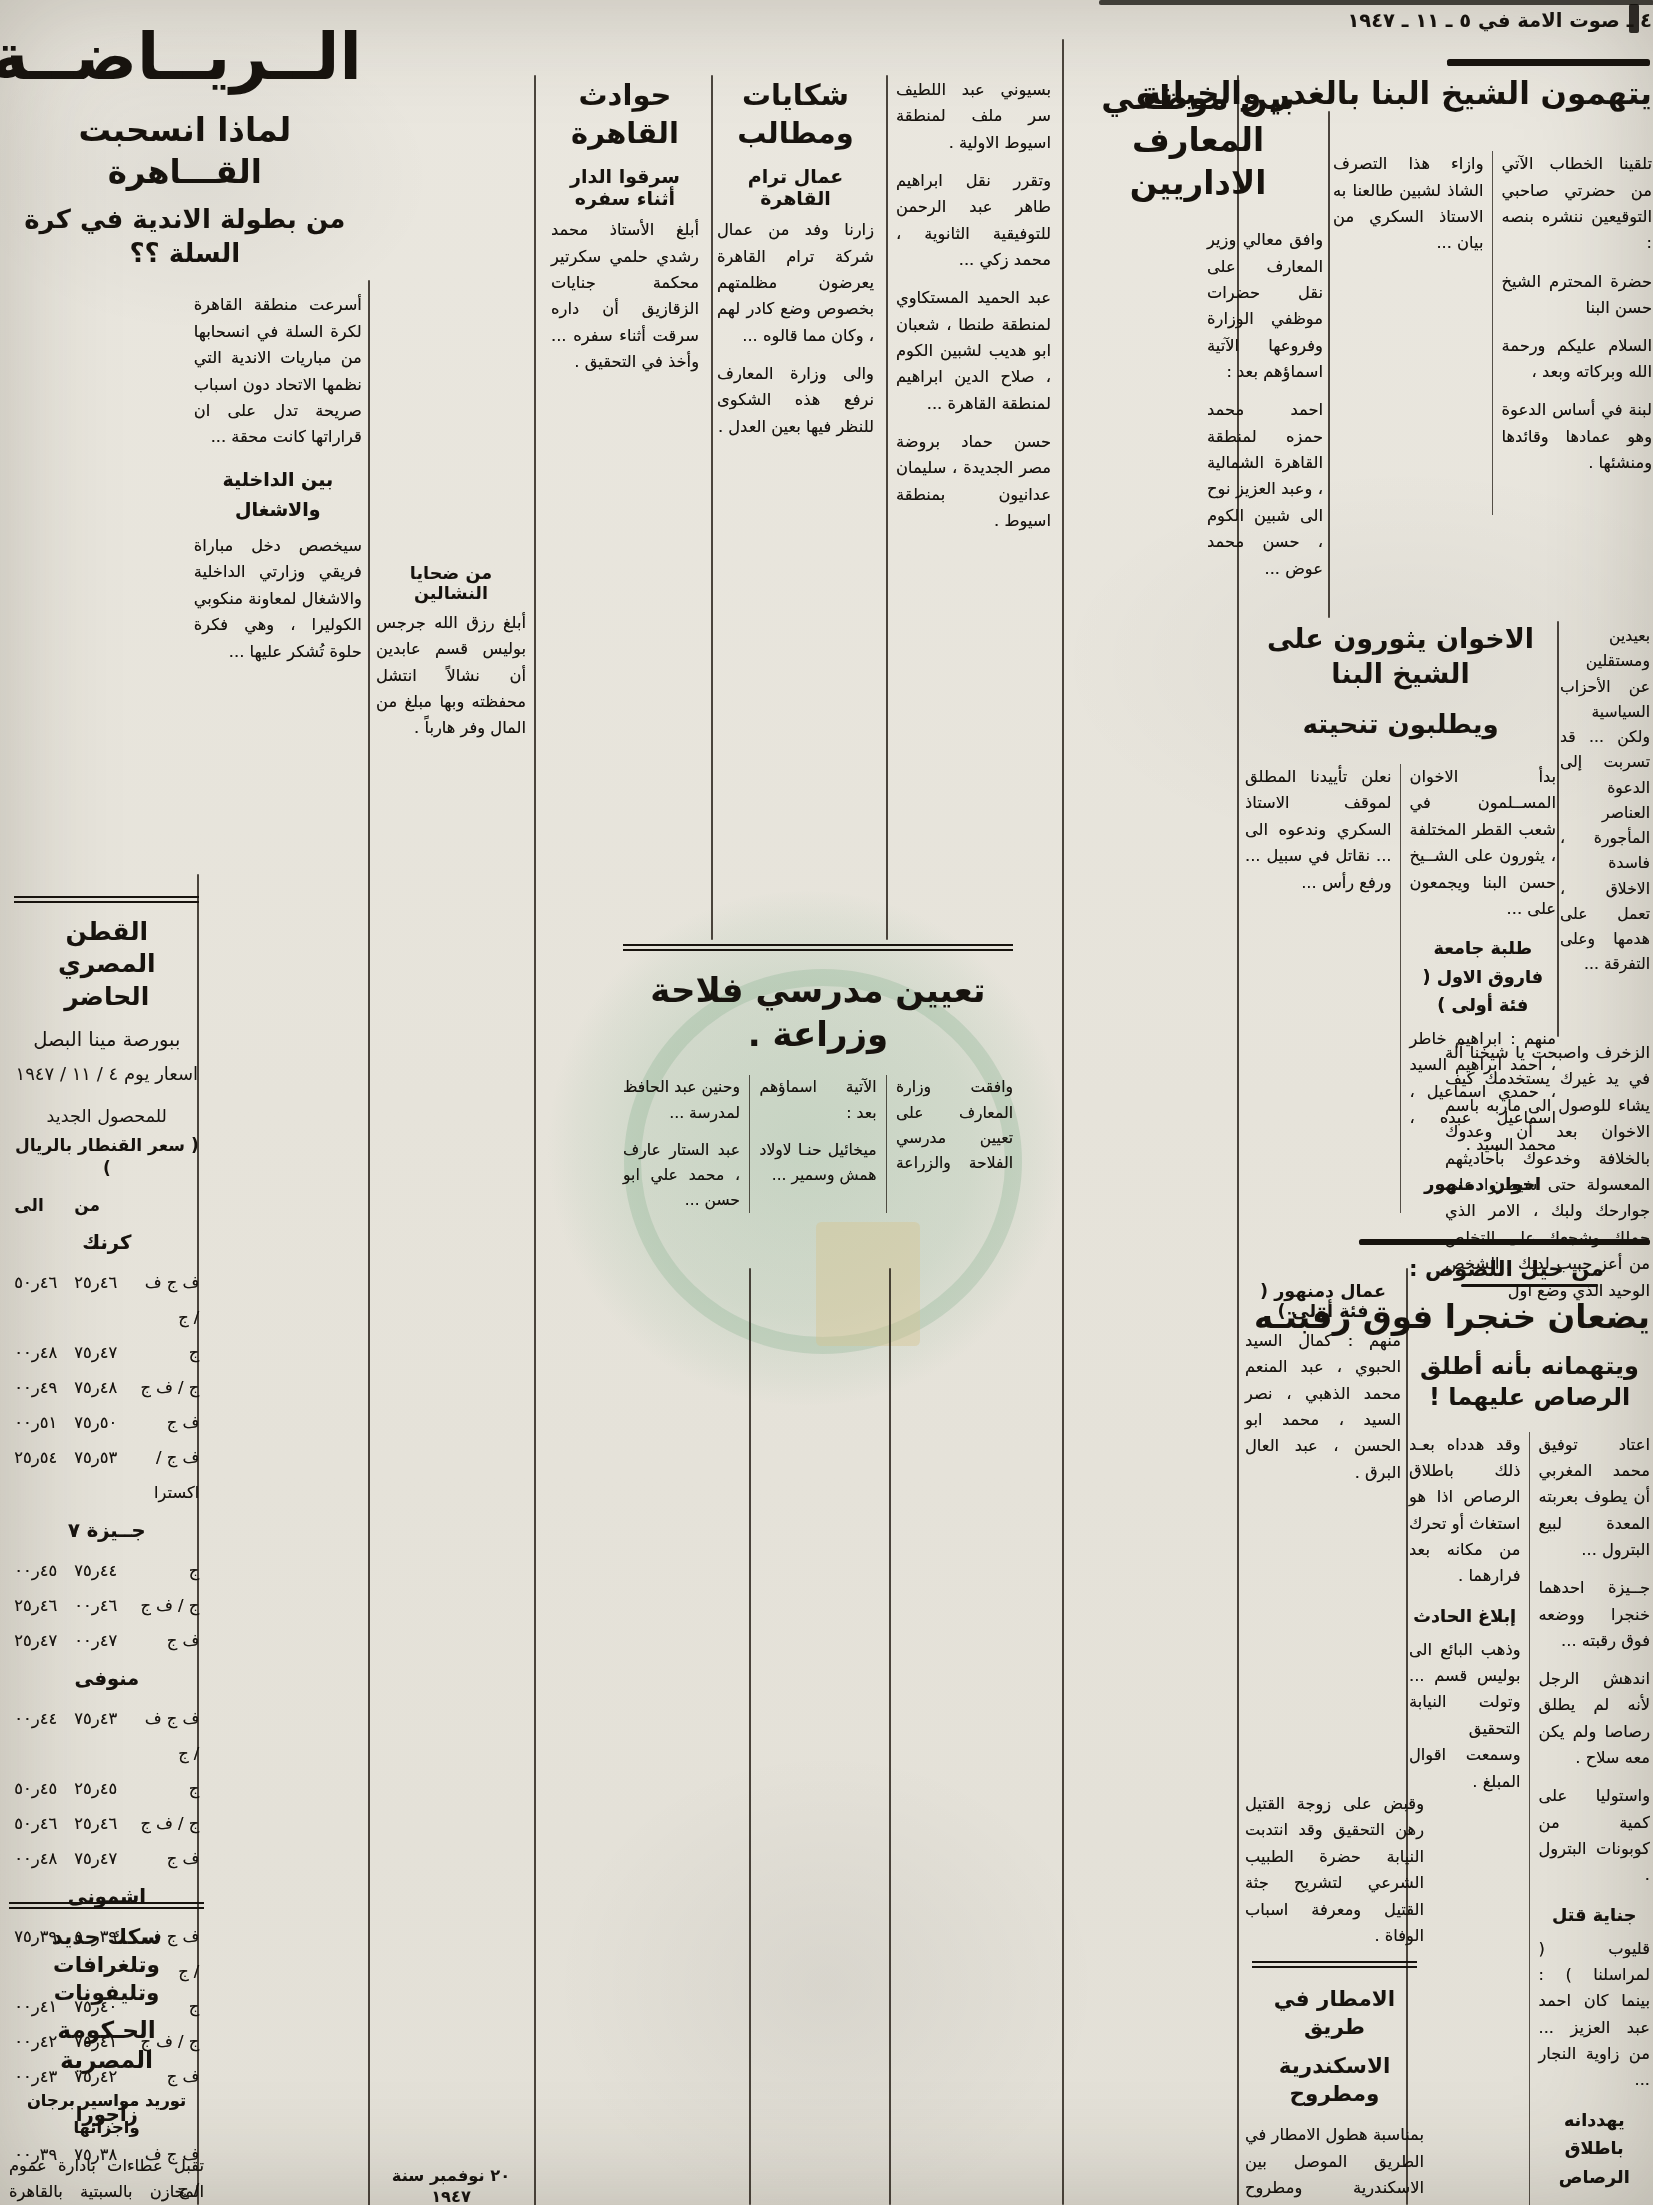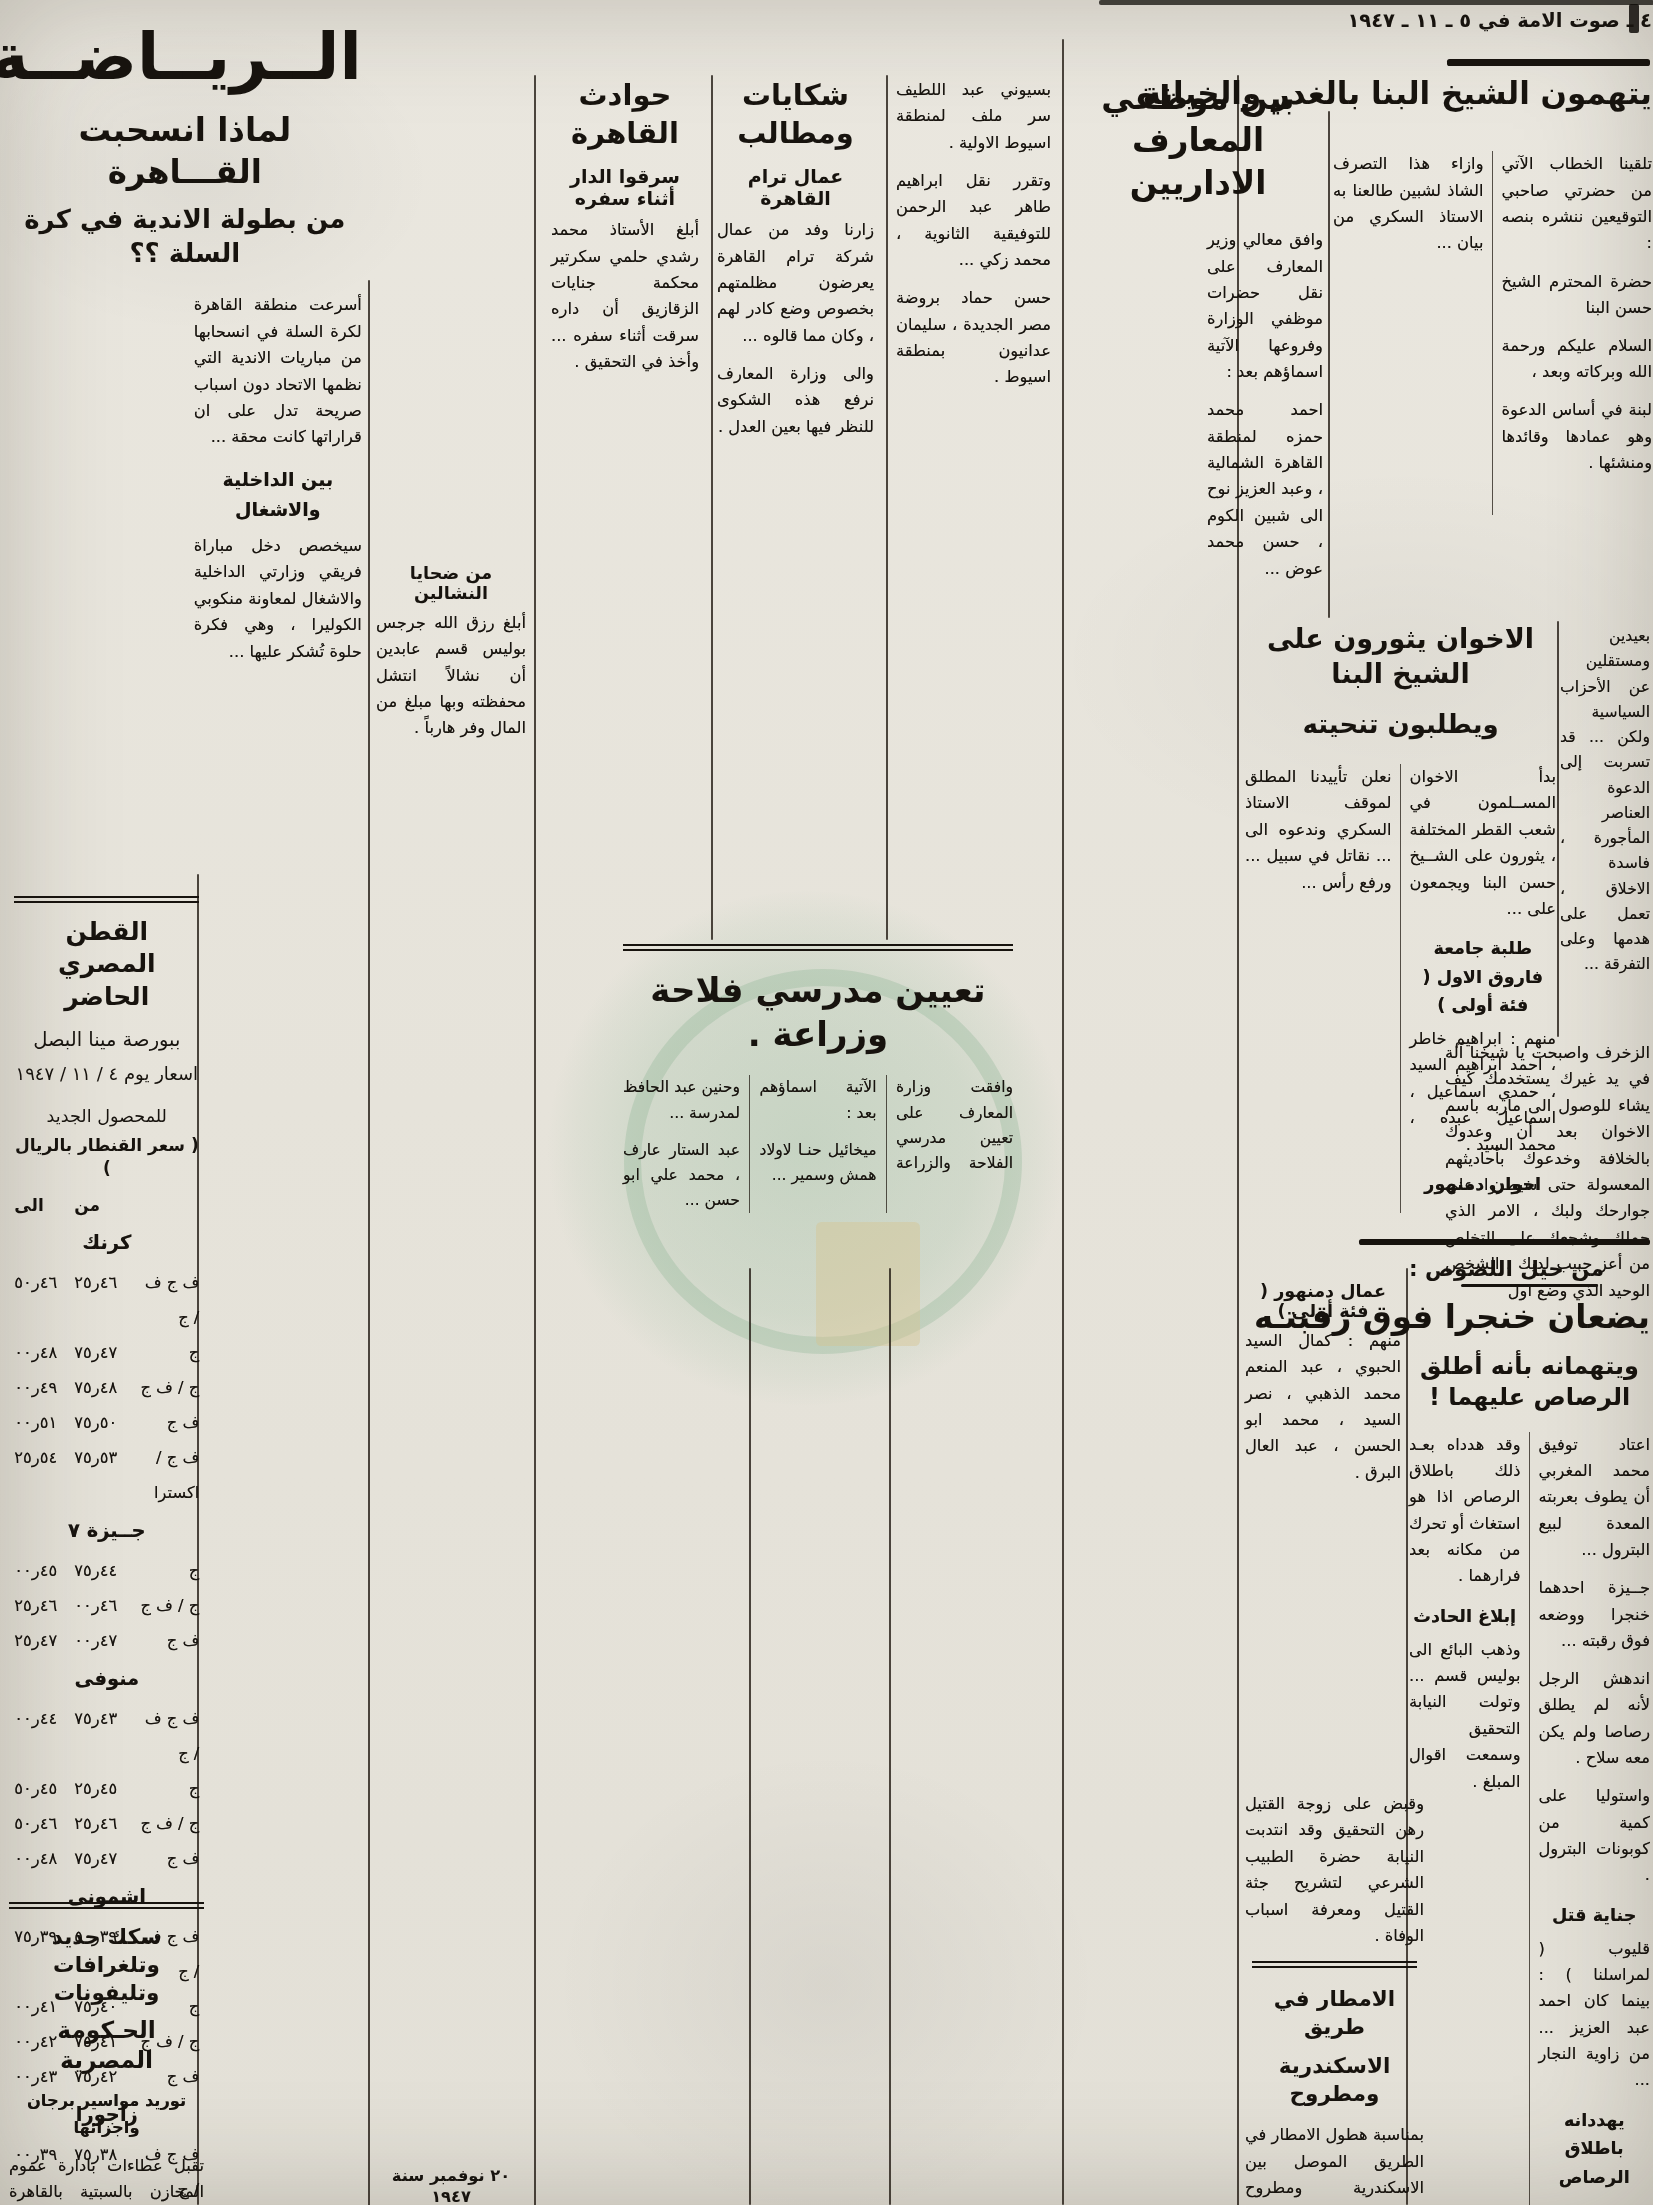--- a/index.html
+++ b/index.html
@@ -99,20 +99,21 @@
     <div class="hl" style="font-size:32.5px;">بين موظفي المعارف الاداريين</div>
     <div class="body cols2" style="height:455px;margin-top:23.4px;">
       <p>وافق معالي وزير المعارف على نقل حضرات موظفي الوزارة وفروعها الآتية اسماؤهم بعد :</p>
       <p>احمد محمد حمزه لمنطقة القاهرة الشمالية ، وعبد العزيز نوح الى شبين الكوم ، حسن محمد عوض ...</p>
     </div>
   </div>
 
   <div class="blk body" style="left:896px;top:77px;width:155px;">
     <p>بسيوني عبد اللطيف سر ملف لمنطقة اسيوط الاولية .</p>
     <p>وتقرر نقل ابراهيم طاهر عبد الرحمن للتوفيقية الثانوية ، محمد زكي ...</p>
+    <p>عبد الحميد المستكاوي لمنطقة طنطا ، شعبان ابو هديب لشبين الكوم ، صلاح الدين ابراهيم لمنطقة القاهرة ...</p>
     <p>حسن حماد بروضة مصر الجديدة ، سليمان عدانيون بمنطقة اسيوط .</p>
   </div>
 
   <div class="blk" style="left:717px;top:77px;width:157px;">
     <div class="hl" style="font-size:29px;">شكايات ومطالب</div>
     <div class="kick">عمال ترام القاهرة</div>
     <div class="body">
       <p>زارنا وفد من عمال شركة ترام القاهرة يعرضون مظلمتهم بخصوص وضع كادر لهم ، وكان مما قالوه ...</p>
       <p>والى وزارة المعارف نرفع هذه الشكوى للنظر فيها بعين العدل .</p>
     </div>

